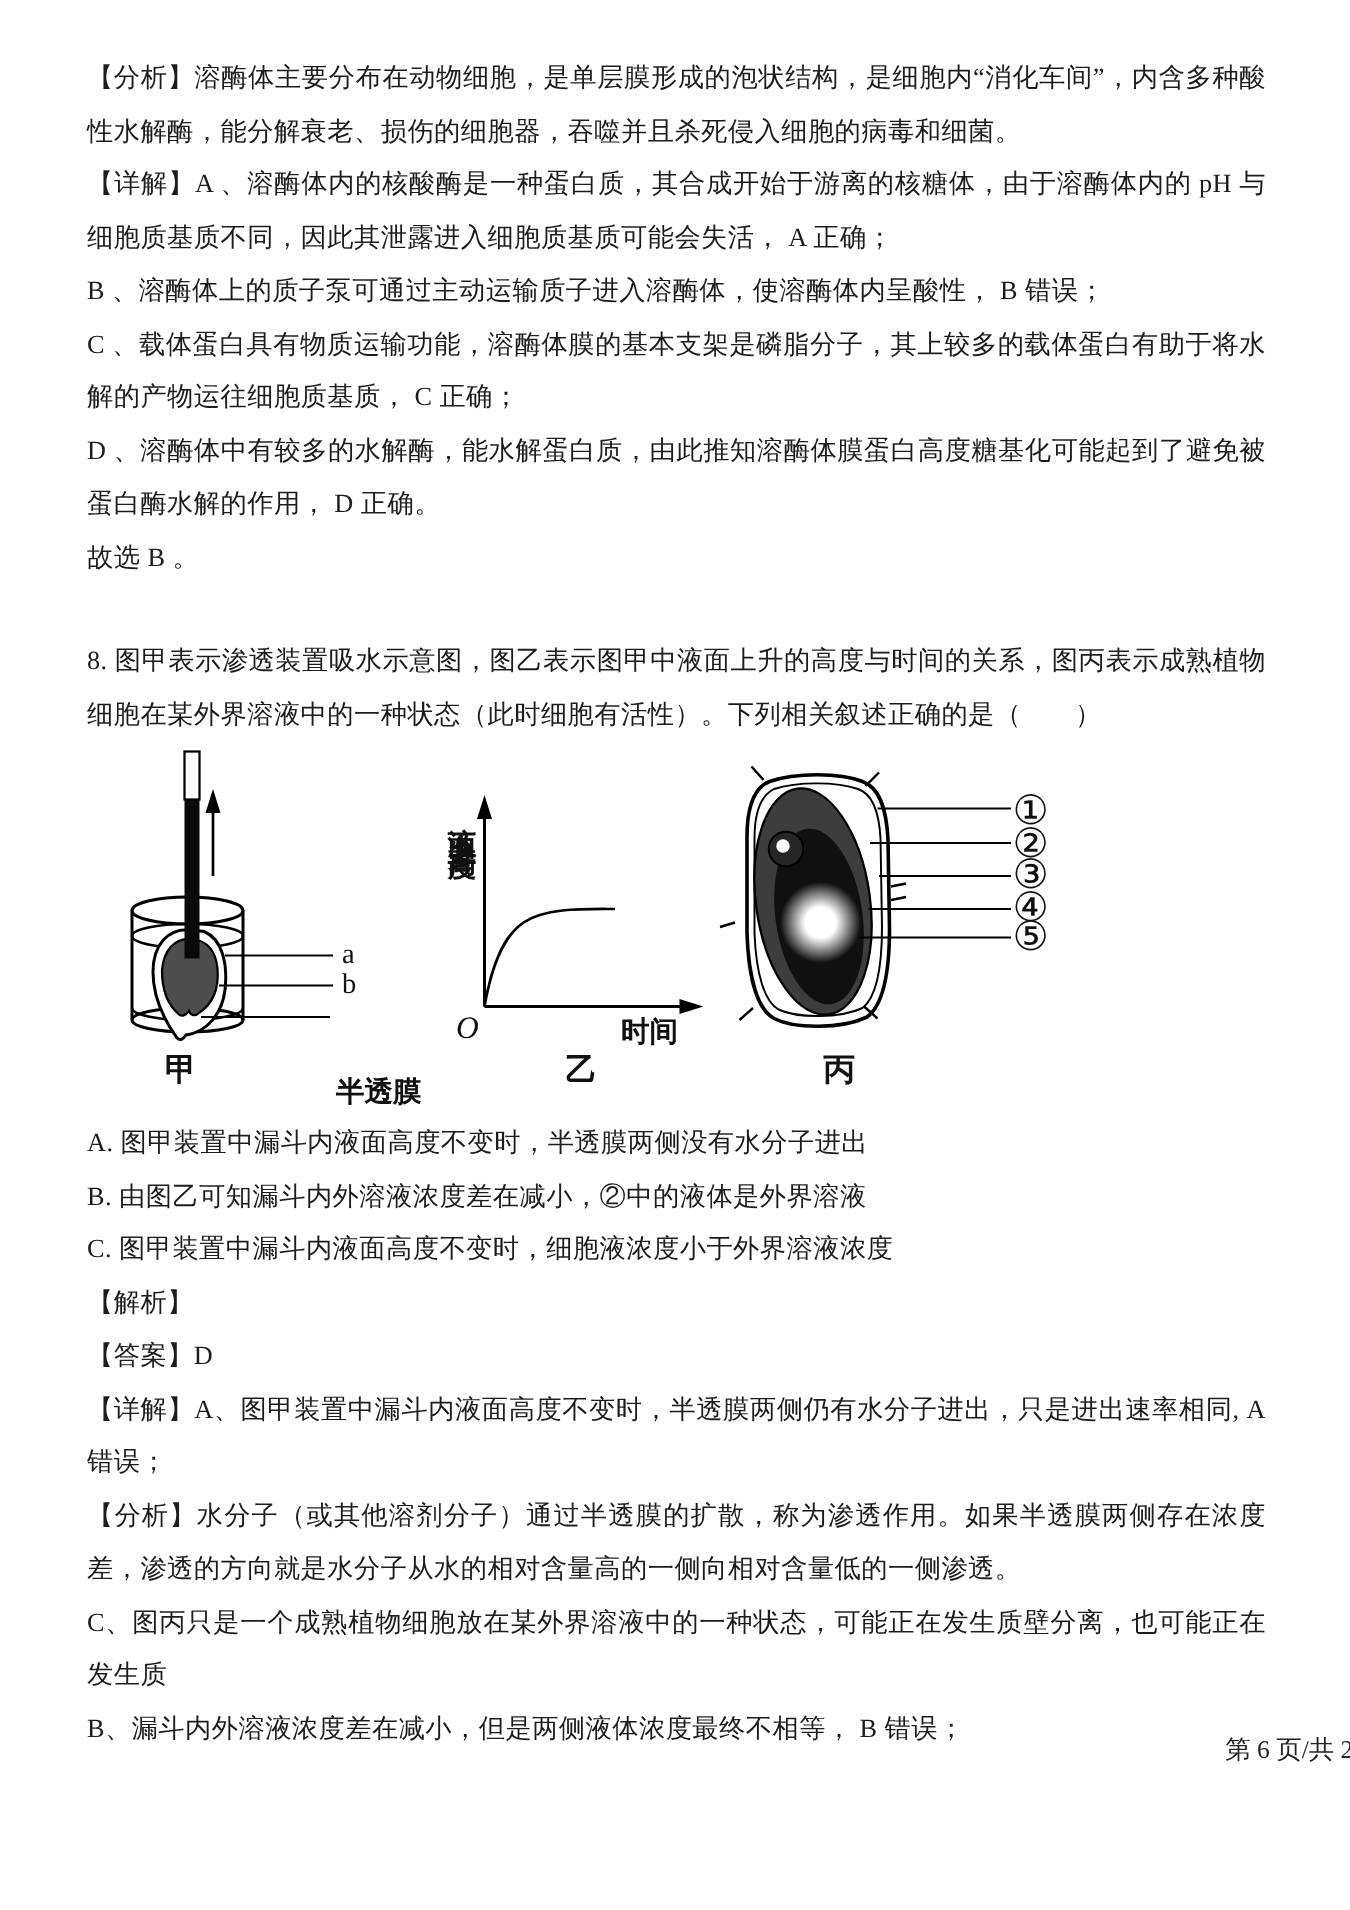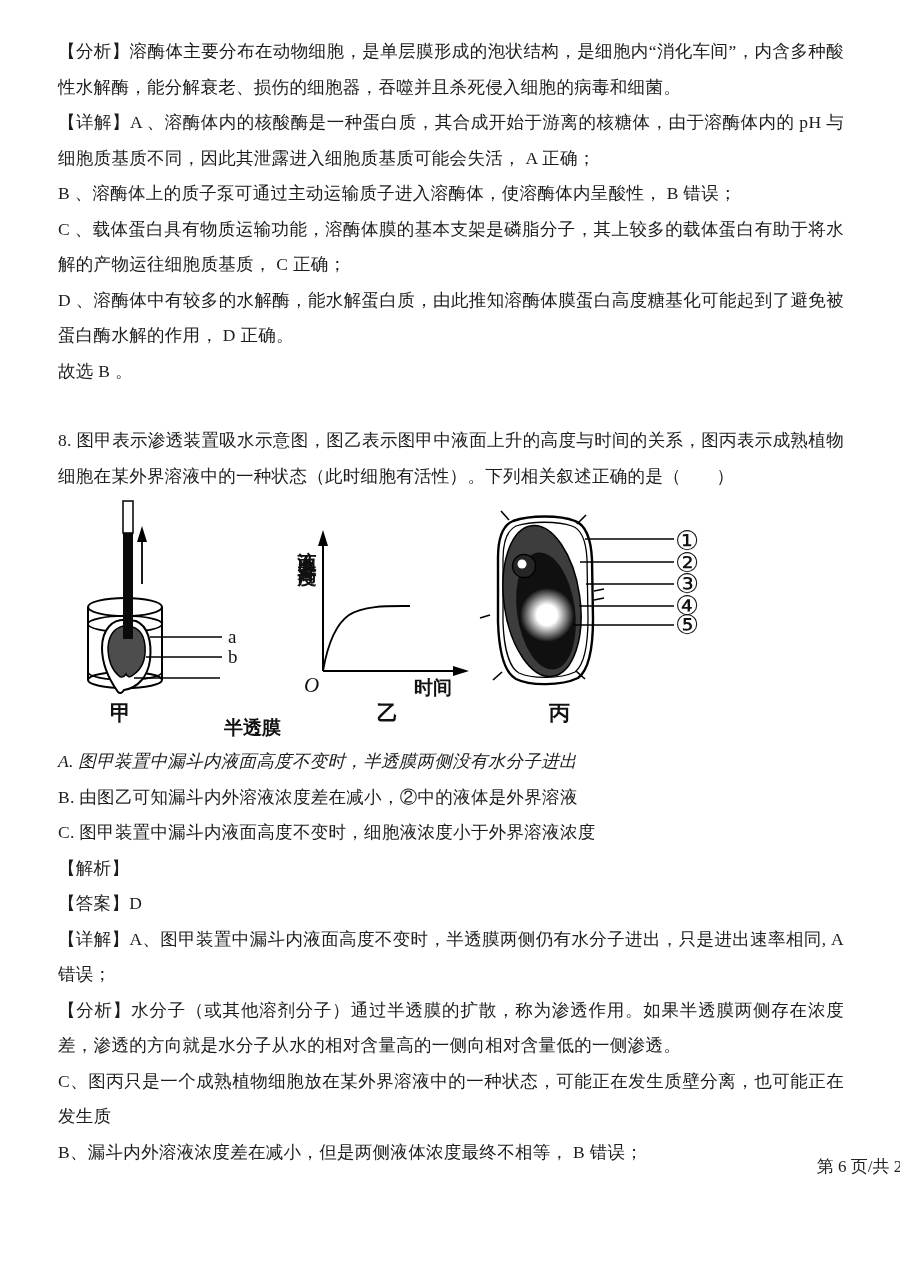--- a/index.html
+++ b/index.html
@@ -149,21 +149,21 @@
       <div class="fl bold" style="left:319px;top:205px;font-size:21px;">乙</div>
 
       <span class="callout" style="left:617px;top:33px;">①</span>
       <span class="callout" style="left:617px;top:55px;">②</span>
       <span class="callout" style="left:617px;top:76px;">③</span>
       <span class="callout" style="left:617px;top:98px;">④</span>
       <span class="callout" style="left:617px;top:117px;">⑤</span>
       <div class="fl bold" style="left:491px;top:205px;font-size:21px;">丙</div>
     </div>
 
-    <p class="ln" style="margin-top:6px;font-style:italic;">A. 图甲装置中漏斗内液面高度不变时，半透膜两侧没有水分子进出</p>
+    <p class="ln" style="margin-top:6px;">A. 图甲装置中漏斗内液面高度不变时，半透膜两侧没有水分子进出</p>
     <p class="ln">B. 由图乙可知漏斗内外溶液浓度差在减小，②中的液体是外界溶液</p>
     <p class="ln">C. 图甲装置中漏斗内液面高度不变时，细胞液浓度小于外界溶液浓度</p>
 
     <p class="ln">【解析】</p>
     <p class="ln">【答案】D</p>
     <p class="ln">【详解】A、图甲装置中漏斗内液面高度不变时，半透膜两侧仍有水分子进出，只是进出速率相同, A 错误；</p>
     <p class="ln">【分析】水分子（或其他溶剂分子）通过半透膜的扩散，称为渗透作用。如果半透膜两侧存在浓度差，渗透的方向就是水分子从水的相对含量高的一侧向相对含量低的一侧渗透。</p>
     <p class="ln">C、图丙只是一个成熟植物细胞放在某外界溶液中的一种状态，可能正在发生质壁分离，也可能正在发生质</p>
     <p class="ln">B、漏斗内外溶液浓度差在减小，但是两侧液体浓度最终不相等， B 错误；</p>
   </div>

